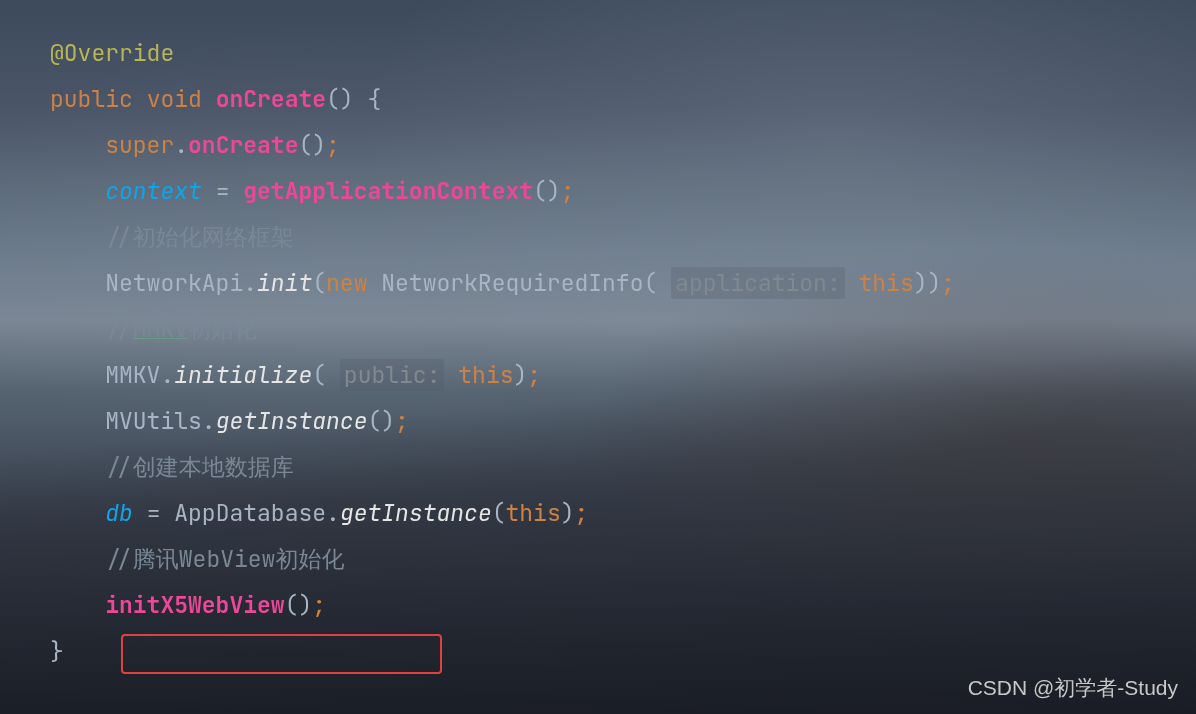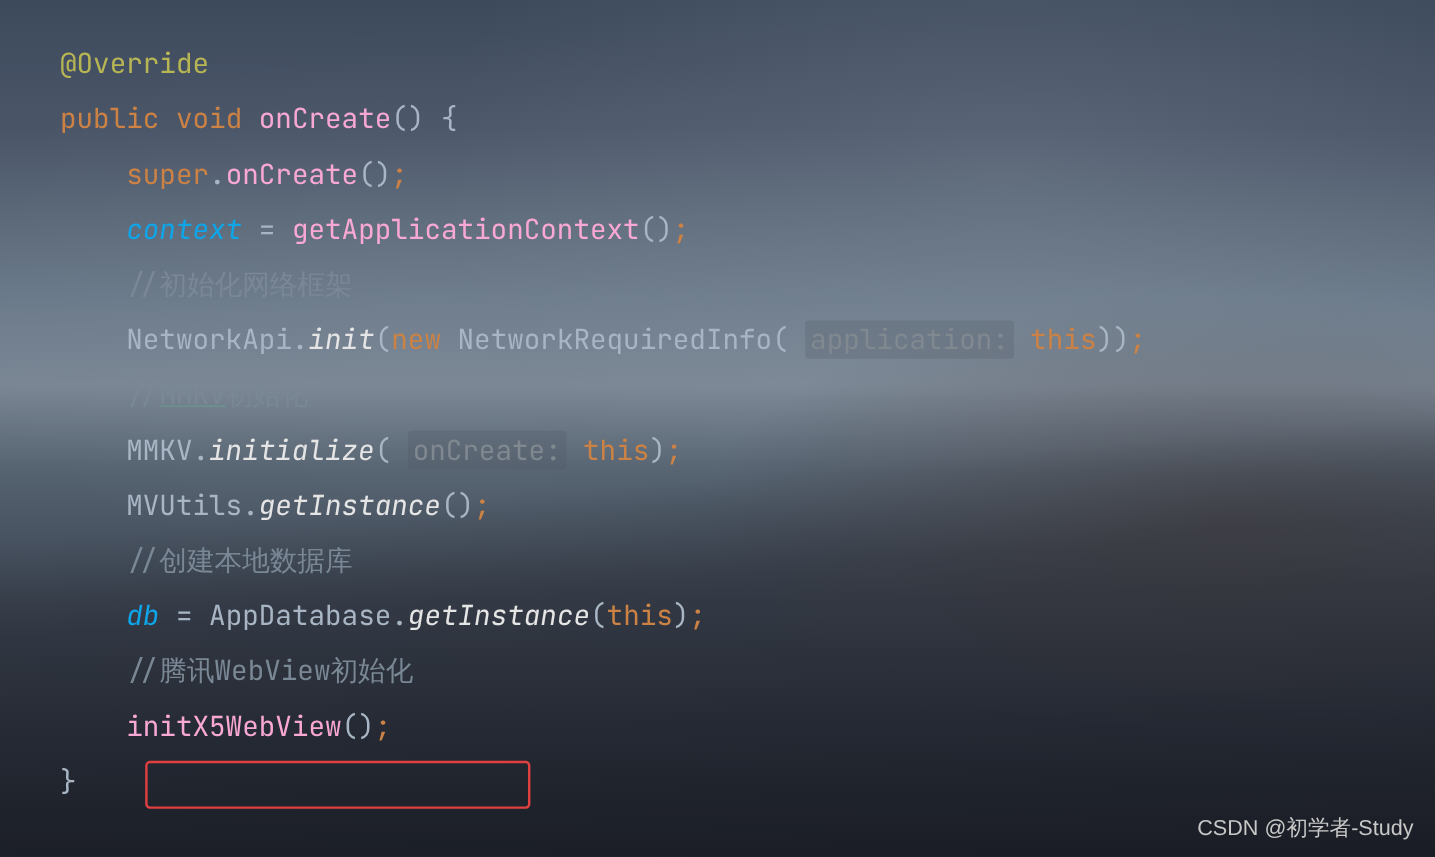--- a/index.html
+++ b/index.html
@@ -53,21 +53,21 @@
       z-index: 1;
     }
     
     .line {
       white-space: pre;
       display: block;
     }
     
     .annotation { color: #b8b654; }
     .keyword { color: #cc8244; }
-    .method-name { color: #f9a8d4; }
+    .method-name { color: #ec4899; font-weight: bold; }
     .super-kw { color: #cc8244; margin-top: 36px; }
     .field { color: #0ea5e9; font-style: italic; margin-top: 16px; }
     .static-method { color: #e5e5e5; font-style: italic; }
     .comment { color: #7a8896; }
     .comment-underline { 
       color: #7a8896; 
       text-decoration: underline; 
       text-decoration-color: #6a9a8a;
       text-decoration-thickness: 1px;
     }
@@ -91,37 +91,37 @@
       border: 2px solid #e04040;
       border-radius: 4px;
       pointer-events: none;
     }
     
     .watermark {
       position: absolute;
       bottom: 12px;
       right: 18px;
       color: #c8c8c8;
-      font-size: 18px;
+      font-size: 21px;
       font-family: sans-serif;
       z-index: 2;
     }
   </style>
 </head>
 <body>
 
 <div class="code-container">
   <span class="line"><span class="annotation">@Override</span></span>
   <span class="line"><span class="keyword">public</span> <span class="keyword">void</span> <span class="method-name">onCreate</span><span class="paren">()</span> <span class="brace">{</span></span>
   <span class="line">    <span class="super-kw">super</span><span class="dot">.</span><span class="method-name">onCreate</span><span class="paren">()</span><span class="semi">;</span></span>
   <span class="line">    <span class="field">context</span> <span class="paren">=</span> <span class="method-name">getApplicationContext</span><span class="paren">()</span><span class="semi">;</span></span>
   <span class="line">    <span class="comment">//初始化网络框架</span></span>
   <span class="line">    <span class="class-name">NetworkApi</span><span class="dot">.</span><span class="static-method">init</span><span class="paren">(</span><span class="new-kw">new</span> <span class="class-name">NetworkRequiredInfo</span><span class="paren">(</span> <span class="param-hint">application:</span> <span class="this-kw">this</span><span class="paren">))</span><span class="semi">;</span></span>
   <span class="line">    <span class="comment">//</span><span class="comment-underline">MMKV</span><span class="comment">初始化</span></span>
-  <span class="line">    <span class="class-name">MMKV</span><span class="dot">.</span><span class="static-method">initialize</span><span class="paren">(</span> <span class="param-hint">onCreate:</span> <span class="this-kw">this</span><span class="paren">)</span><span class="semi">;</span></span>
+  <span class="line">    <span class="class-name">MMKV</span><span class="dot">.</span><span class="static-method">initialize</span><span class="paren">(</span> <span class="param-hint">public:</span> <span class="this-kw">this</span><span class="paren">)</span><span class="semi">;</span></span>
   <span class="line">    <span class="class-name">MVUtils</span><span class="dot">.</span><span class="static-method">getInstance</span><span class="paren">()</span><span class="semi">;</span></span>
   <span class="line">    <span class="comment">//创建本地数据库</span></span>
   <span class="line">    <span class="field">db</span> <span class="paren">=</span> <span class="class-name">AppDatabase</span><span class="dot">.</span><span class="static-method">getInstance</span><span class="paren">(</span><span class="this-kw">this</span><span class="paren">)</span><span class="semi">;</span></span>
   <span class="line">    <span class="comment">//腾讯WebView初始化</span></span>
   <span class="line">    <span class="method-name">initX5WebView</span><span class="paren">()</span><span class="semi">;</span></span>
   <span class="line"><span class="brace">}</span></span>
 </div>
 
 <div class="highlight-box" id="highlight" style="top: 634px; left: 121px; width: 321px; height: 40px;"></div>
 

